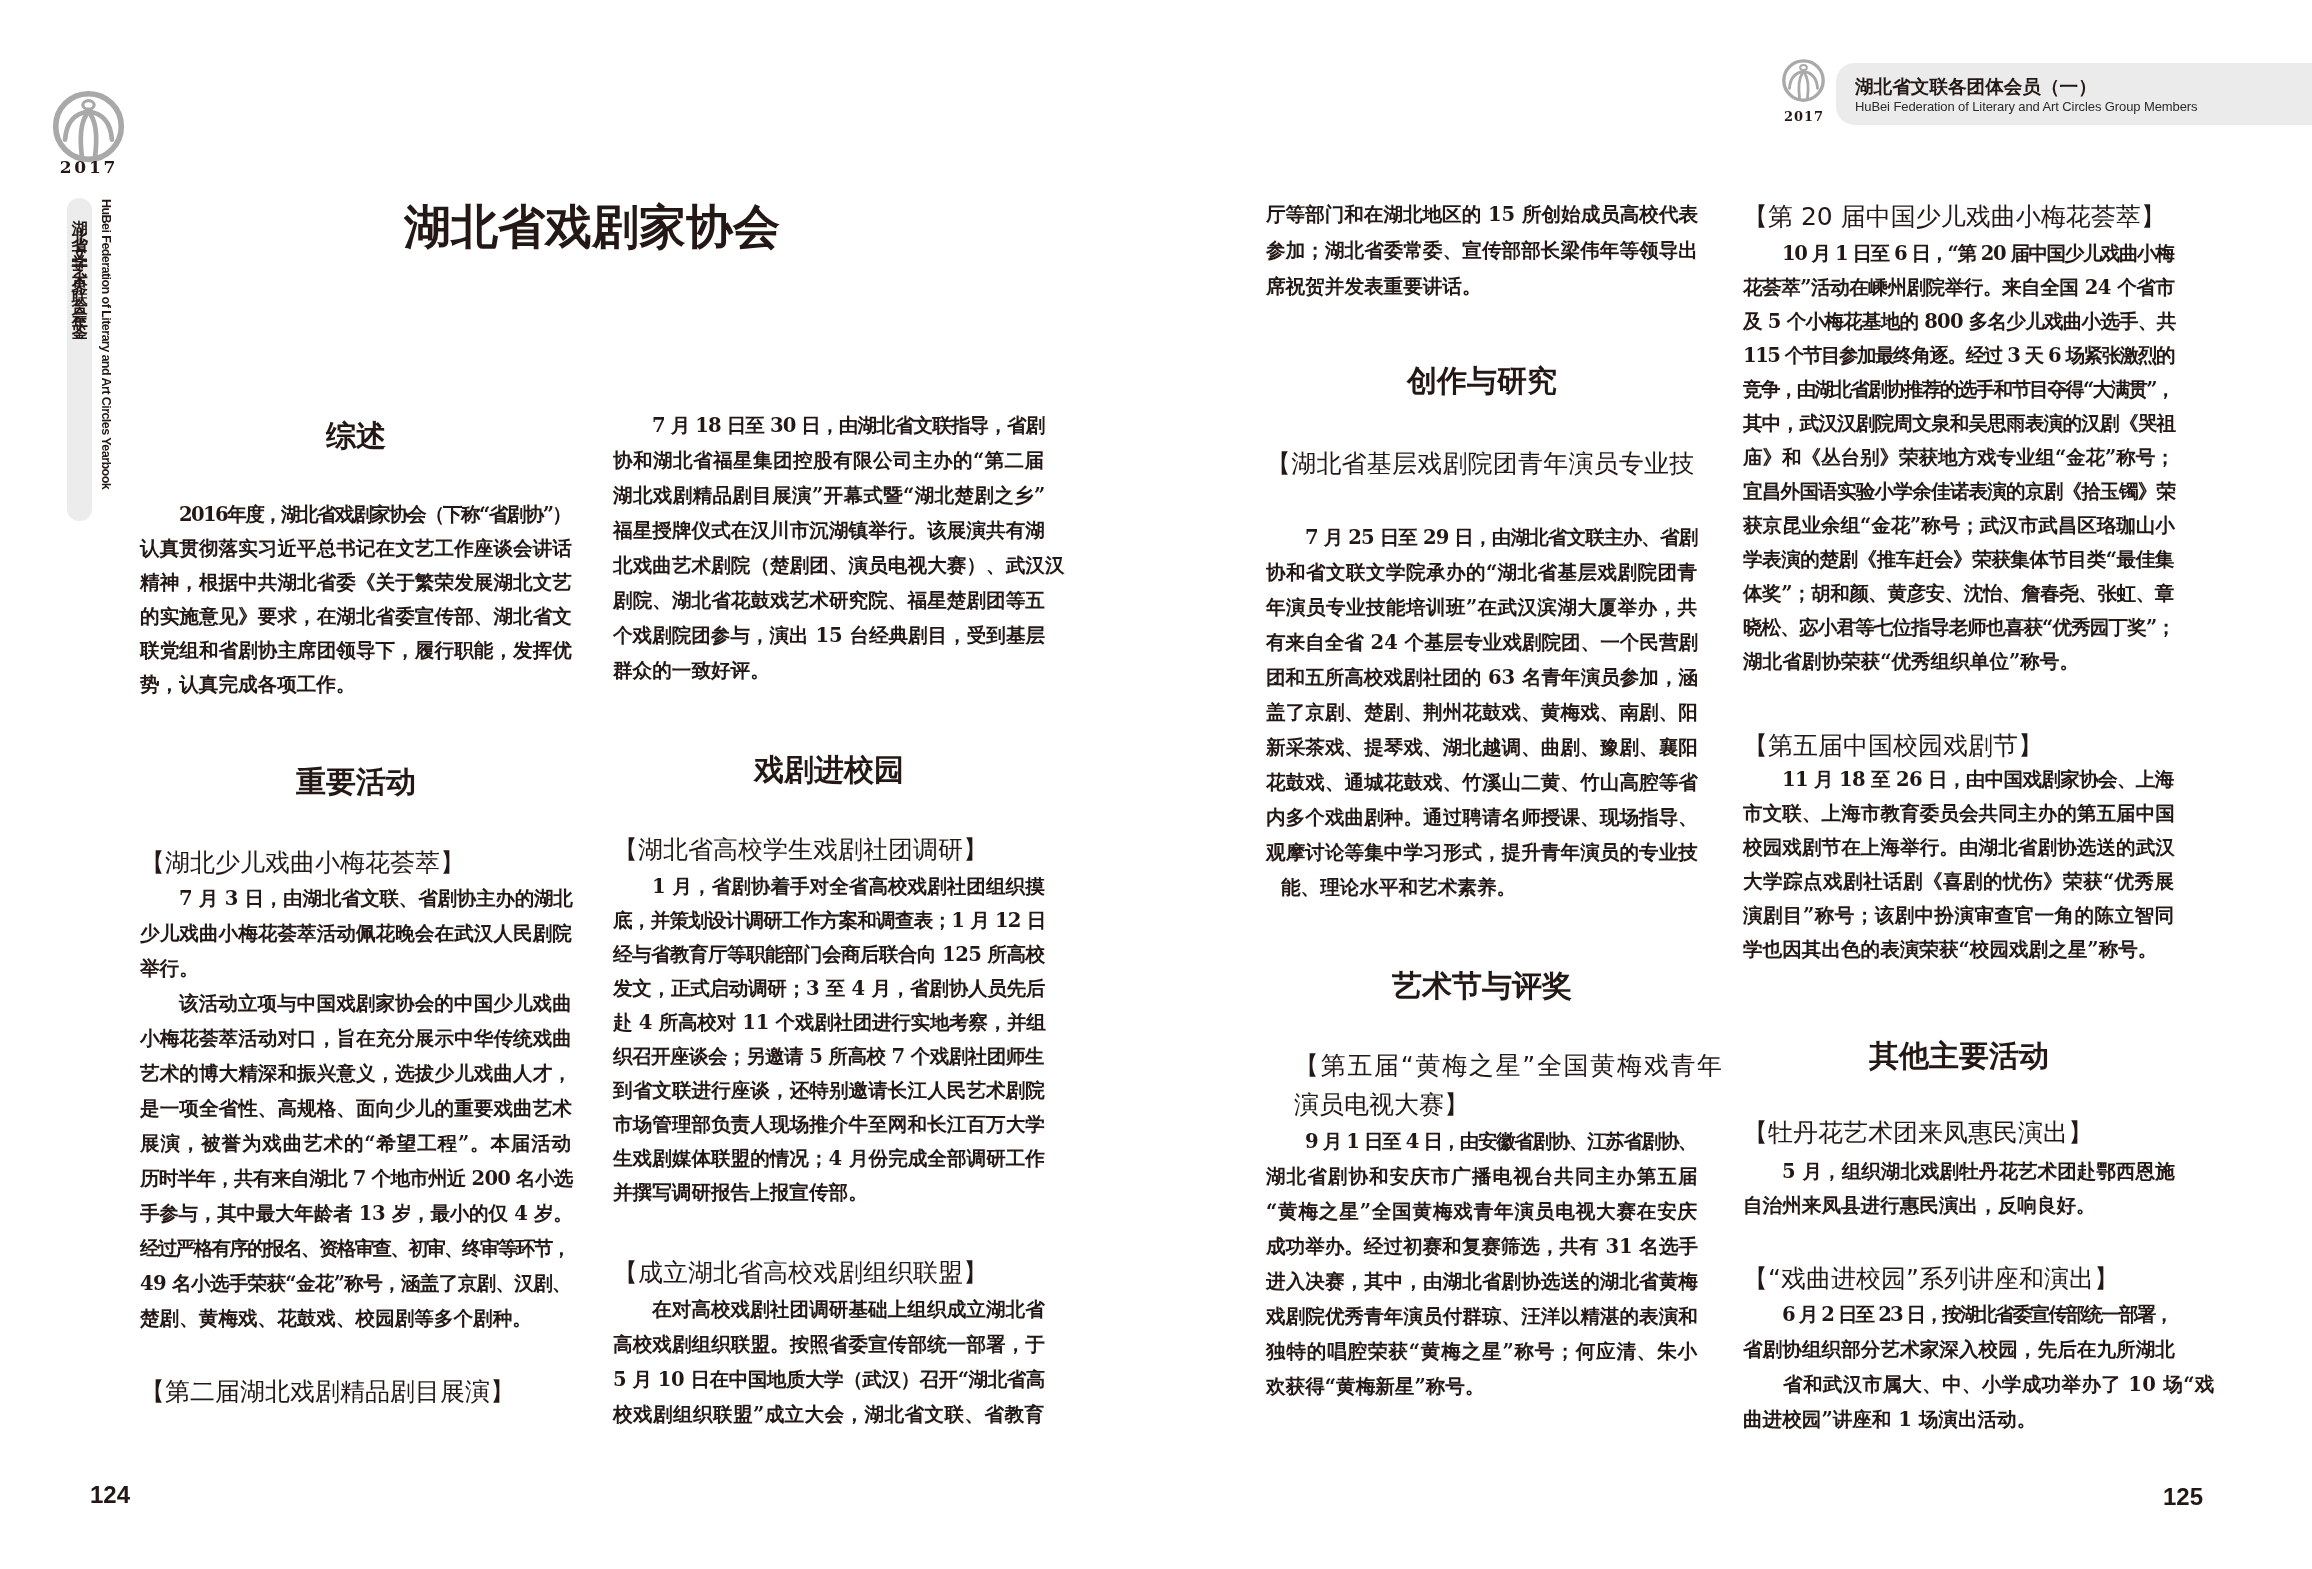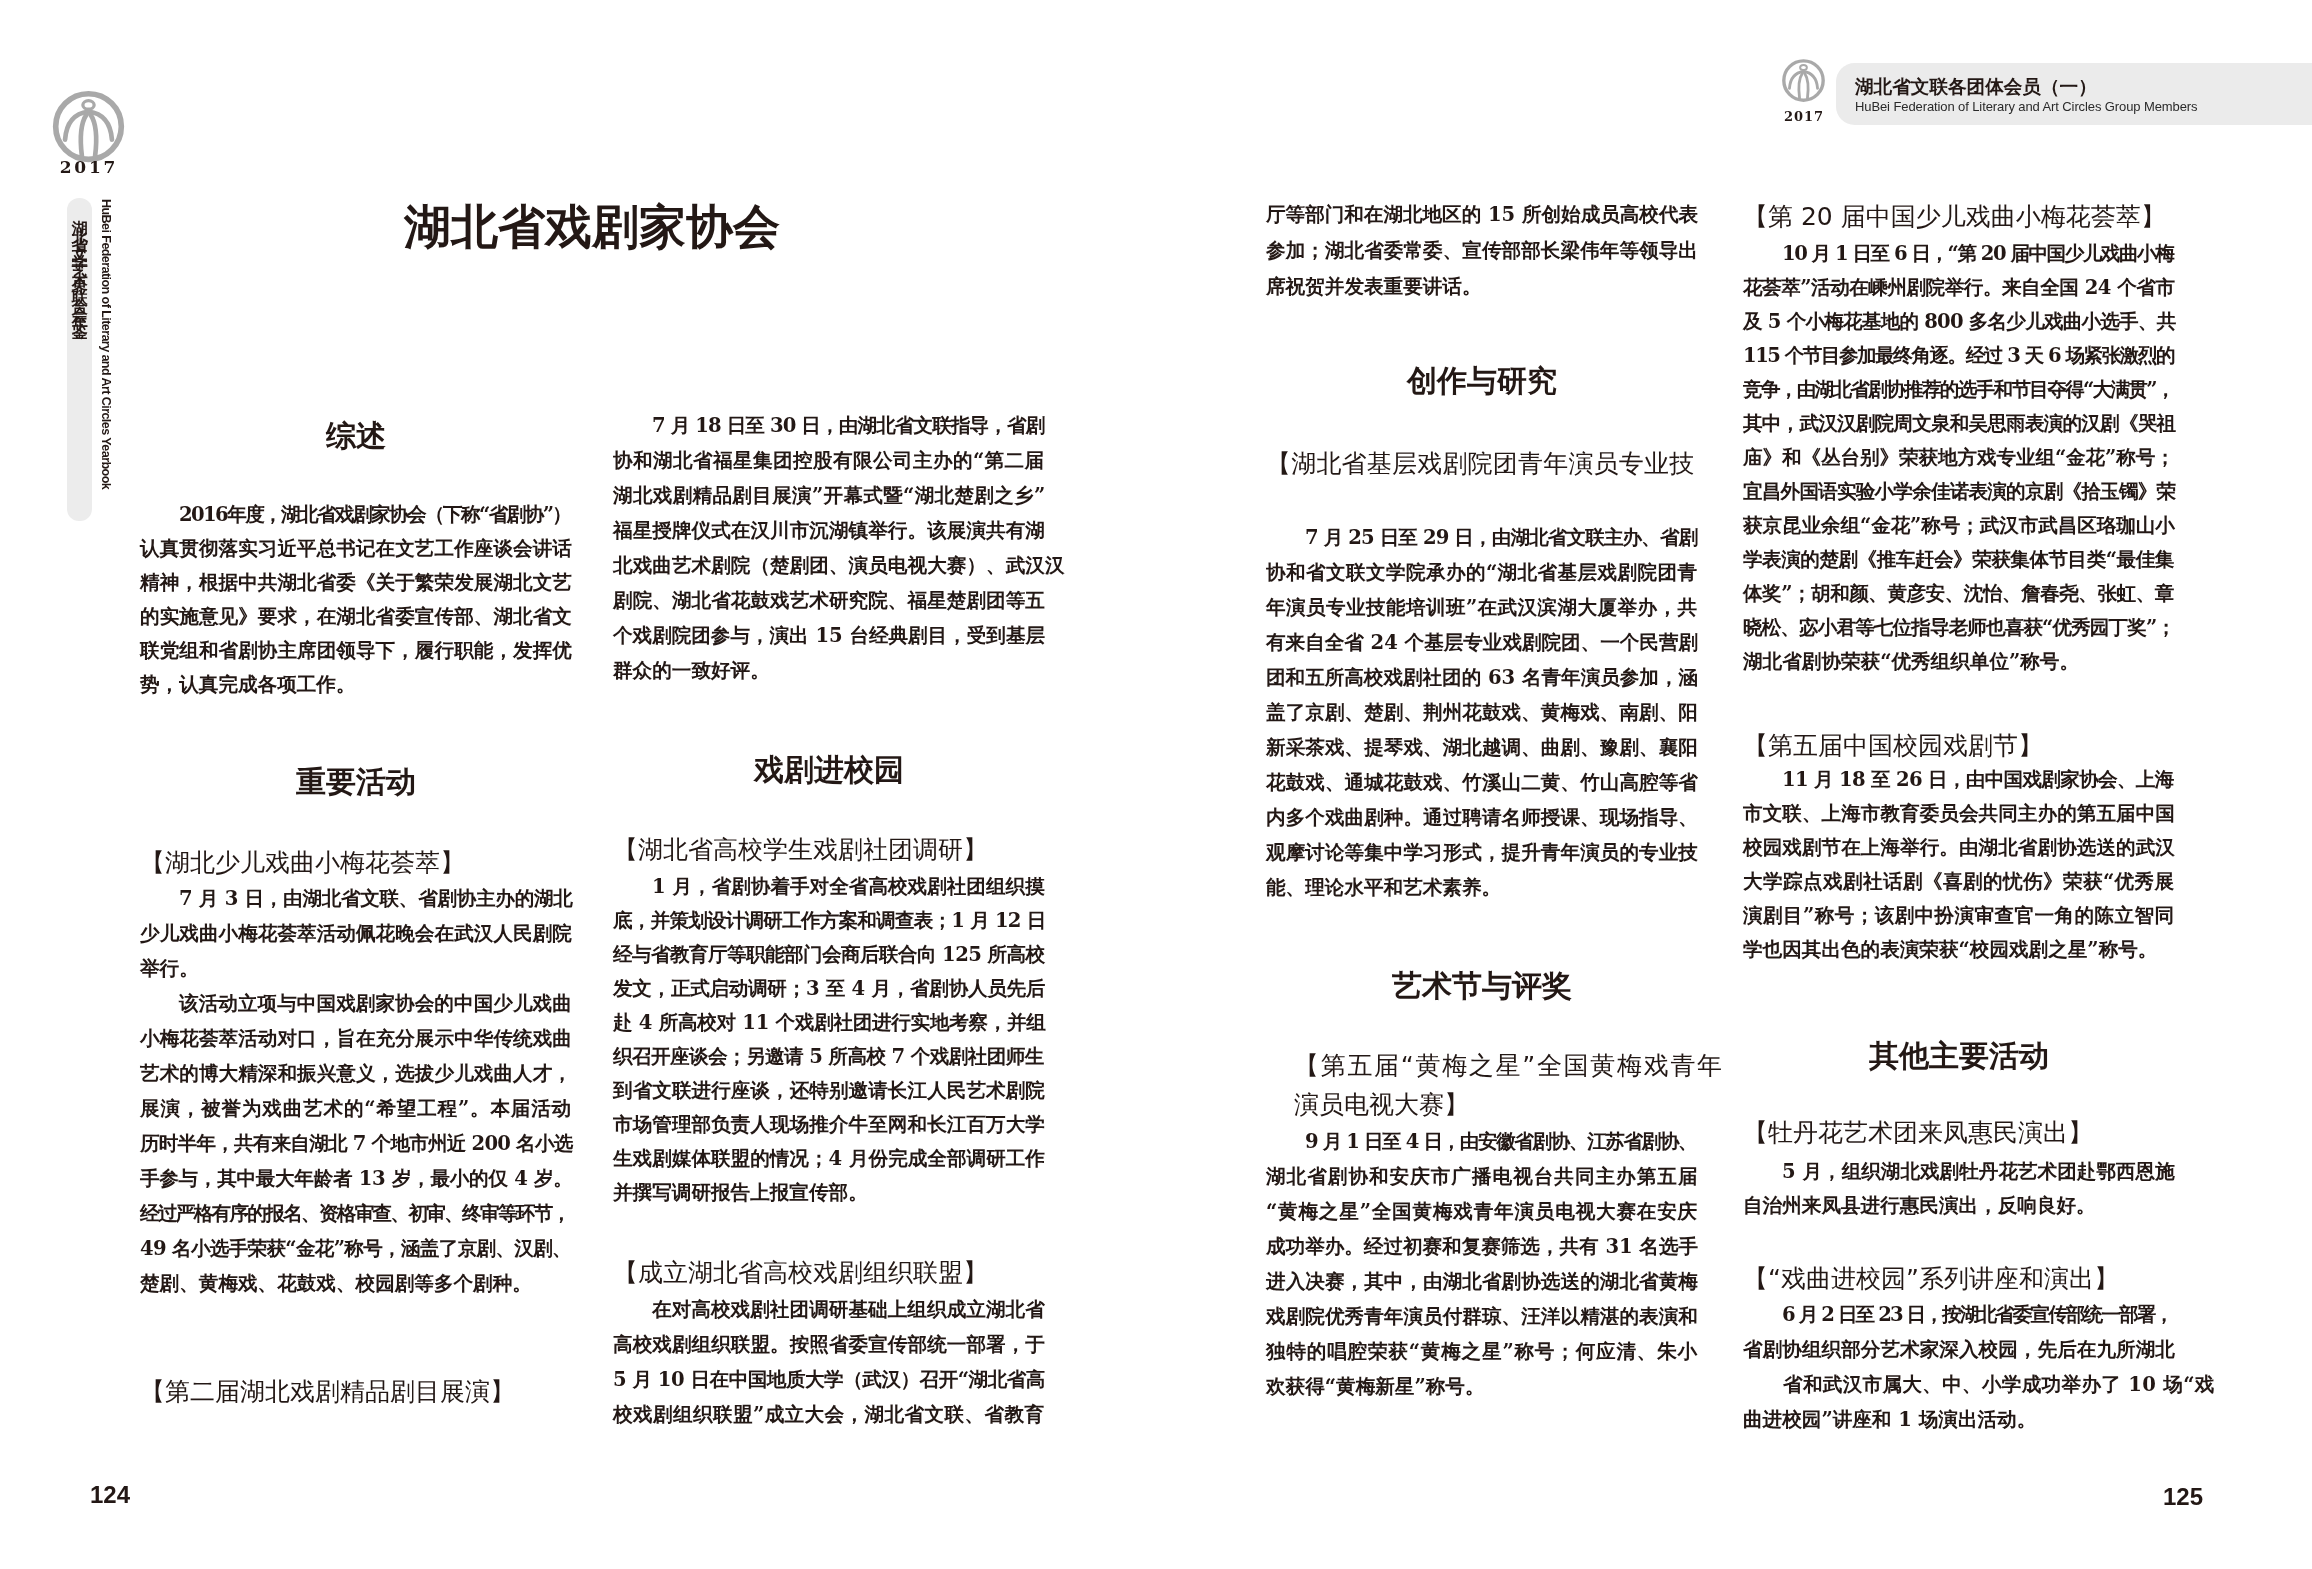--- a/index.html
+++ b/index.html
@@ -59,20 +59,21 @@
     </div>
   <div class="abs body-text" style="left:140px;top:881px;--lh:35px;">
       <div class="line indent"><span style="letter-spacing: -0.3px;">7 月 3 日，由湖北省文联、省剧协主办的湖北</span></div>
       <div class="line"><span style="letter-spacing: 0.04px;">少儿戏曲小梅花荟萃活动佩花晚会在武汉人民剧院</span></div>
       <div class="line last"><span style="letter-spacing: 0px;">举行。</span></div>
     </div>
   <div class="abs body-text" style="left:140px;top:986px;--lh:35px;">
       <div class="line indent"><span style="letter-spacing: 0.05px;">该活动立项与中国戏剧家协会的中国少儿戏曲</span></div>
       <div class="line"><span style="letter-spacing: 0.04px;">小梅花荟萃活动对口，旨在充分展示中华传统戏曲</span></div>
       <div class="line"><span style="letter-spacing: 0.04px;">艺术的博大精深和振兴意义，选拔少儿戏曲人才，</span></div>
+      <div class="line"><span style="letter-spacing: 0.04px;">是一项全省性、高规格、面向少儿的重要戏曲艺术</span></div>
       <div class="line"><span style="letter-spacing: 0.8px;">展演，被誉为戏曲艺术的“希望工程”。本届活动</span></div>
       <div class="line"><span style="letter-spacing: -0.8px;">历时半年，共有来自湖北 7 个地市州近 200 名小选</span></div>
       <div class="line"><span style="letter-spacing: -0.3px;">手参与，其中最大年龄者 13 岁，最小的仅 4 岁。</span></div>
       <div class="line"><span style="letter-spacing: -1.7px;">经过严格有序的报名、资格审查、初审、终审等环节，</span></div>
       <div class="line"><span style="letter-spacing: -0.7px;">49 名小选手荣获“金花”称号，涵盖了京剧、汉剧、</span></div>
       <div class="line last"><span style="letter-spacing: 0px;">楚剧、黄梅戏、花鼓戏、校园剧等多个剧种。</span></div>
     </div>
   <div class="abs sub-head" style="left:140px;top:1376px;--lh:32px;">
       <div class="line last"><span style="letter-spacing: 0px;">【第二届湖北戏剧精品剧目展演】</span></div>
     </div>
@@ -147,21 +148,21 @@
     <div class="line indent"><span style="letter-spacing: -0.9px;">7 月 25 日至 29 日，由湖北省文联主办、省剧</span></div>
     <div class="line"><span style="letter-spacing: 0.4px;">协和省文联文学院承办的“湖北省基层戏剧院团青</span></div>
     <div class="line"><span style="letter-spacing: 0.4px;">年演员专业技能培训班”在武汉滨湖大厦举办，共</span></div>
     <div class="line"><span style="letter-spacing: -0.03px;">有来自全省 24 个基层专业戏剧院团、一个民营剧</span></div>
     <div class="line"><span style="letter-spacing: -0.03px;">团和五所高校戏剧社团的 63 名青年演员参加，涵</span></div>
     <div class="line"><span style="letter-spacing: 0.04px;">盖了京剧、楚剧、荆州花鼓戏、黄梅戏、南剧、阳</span></div>
     <div class="line"><span style="letter-spacing: 0.04px;">新采茶戏、提琴戏、湖北越调、曲剧、豫剧、襄阳</span></div>
     <div class="line"><span style="letter-spacing: 0.04px;">花鼓戏、通城花鼓戏、竹溪山二黄、竹山高腔等省</span></div>
     <div class="line"><span style="letter-spacing: 0.04px;">内多个戏曲剧种。通过聘请名师授课、现场指导、</span></div>
     <div class="line"><span style="letter-spacing: 0.04px;">观摩讨论等集中学习形式，提升青年演员的专业技</span></div>
-    <div class="line last"><span style="letter-spacing: 0px;">能、理论水平和艺术素养。</span></div>
+    <div class="line last"><span style="letter-spacing: 0px; margin-left: 15px;">能、理论水平和艺术素养。</span></div>
   </div>
 
 <div class="abs sec-head" style="left:1266px;top:966px;">艺术节与评奖</div>
 <div class="abs sub-head" style="left:1266px;top:1046px;margin-left:28px;--lh:39px;">
     <div class="line"><span style="letter-spacing: 1.7px;">【第五届“黄梅之星”全国黄梅戏青年</span></div>
     <div class="line last"><span style="letter-spacing: 0px;">演员电视大赛】</span></div>
   </div>
 <div class="abs body-text" style="left:1266px;top:1124px;--lh:35px;">
     <div class="line indent"><span style="letter-spacing: -1.4px;">9 月 1 日至 4 日，由安徽省剧协、江苏省剧协、</span></div>
     <div class="line"><span style="letter-spacing: 1px;">湖北省剧协和安庆市广播电视台共同主办第五届</span></div>

